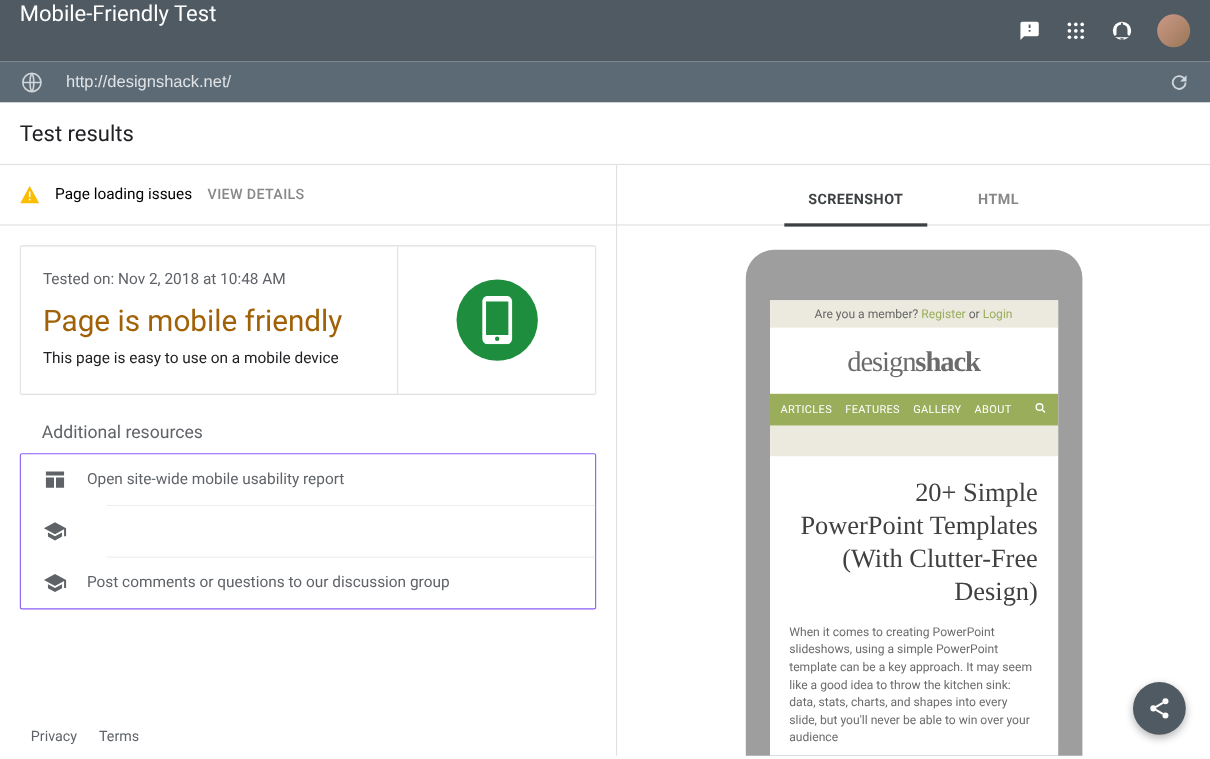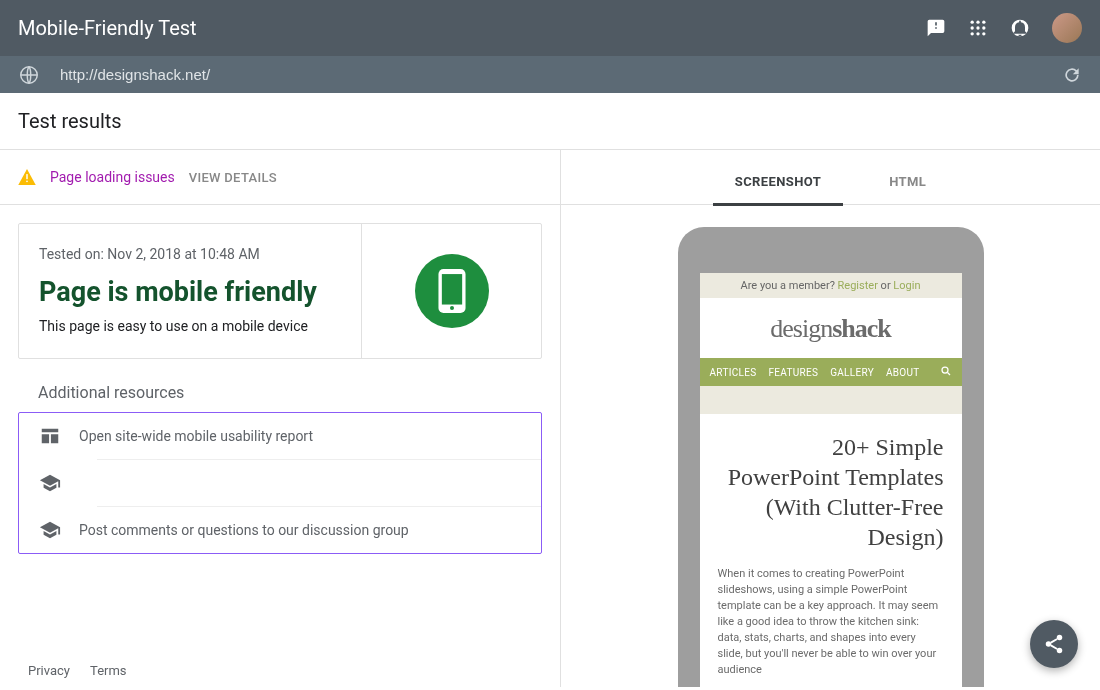--- a/index.html
+++ b/index.html
@@ -10,21 +10,20 @@
     font-size: 14px;
     width: 1100px;
     height: 690px;
     overflow: hidden;
     position: relative;
   }
   .topbar {
     background: #505a63;
     height: 56px;
     display: flex;
-    align-items: center;
     padding: 0 18px;
     color: #fff;
   }
   .topbar-title { font-size: 20px; font-weight: 400; flex: 1; }
   .topbar-icons { display: flex; align-items: center; gap: 22px; }
   .topbar-icons .ic { width: 20px; height: 20px; display:flex; align-items:center; justify-content:center; }
   .avatar { width: 30px; height: 30px; border-radius: 50%; background: linear-gradient(135deg,#c98,#975); }
   .urlbar {
     background: #5c6a75;
     height: 37px;
@@ -46,29 +45,29 @@
   }
   .content { display:flex; }
   .left { width:561px; border-right:1px solid #e0e0e0; min-height: 530px; }
   .right { flex:1; }
   .issuebar {
     height:55px; display:flex; align-items:center; padding:0 18px;
     border-bottom:1px solid #e0e0e0;
     gap:14px;
   }
   .warn-tri { width:18px; height:16px; }
-  .issue-text { font-size:14px; color:#a21caf; }
+  .issue-text { font-size:14px; color:#000000; }
   .viewdetails { font-size:13px; color:#888; font-weight:500; letter-spacing:.3px; cursor:pointer; }
   .card {
     margin:18px; border:1px solid #e0e0e0; border-radius:2px;
     display:flex; background:#fff;
   }
   .card-left { flex:1; padding:22px 20px 24px; }
   .tested-on { color:#5f6368; font-size:14px; margin-bottom:14px; }
-  .result-title { color:#14532d; font-size:27px; font-weight:700; margin-bottom:10px; }
+  .result-title { color:#a16207; font-size:27px; font-weight:400; margin-bottom:10px; }
   .result-sub { color:#202124; font-size:14px; }
   .card-right { width:180px; display:flex; align-items:center; justify-content:center; border-left:1px solid #e0e0e0; }
   .big-circle { width:74px; height:74px; border-radius:50%; background:#1e8e3e; display:flex; align-items:center; justify-content:center; }
   .section-heading { color:#5f6368; font-size:16px; padding: 6px 18px 10px 38px; }
   .res-list { margin:0 18px 18px; border:1px solid #8b5cf6; border-radius:2px; background:#fff; }
   .res-item { display:flex; align-items:center; gap:18px; padding:12px 20px; color:#5f6368; font-size:14px; cursor:pointer; }
   .res-list .res-item:nth-child(2), .res-list .res-item:nth-child(3) { margin-left:0; padding-left:20px; }
   .res-divider { height:1px; background:#eee; margin-left:78px; }
   .res-ic { width:22px; height:22px; fill:#5f6368; flex-shrink:0; }
 

